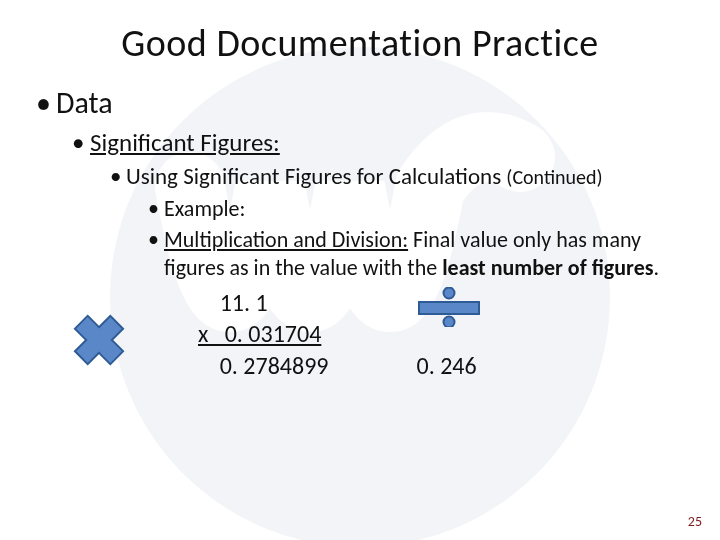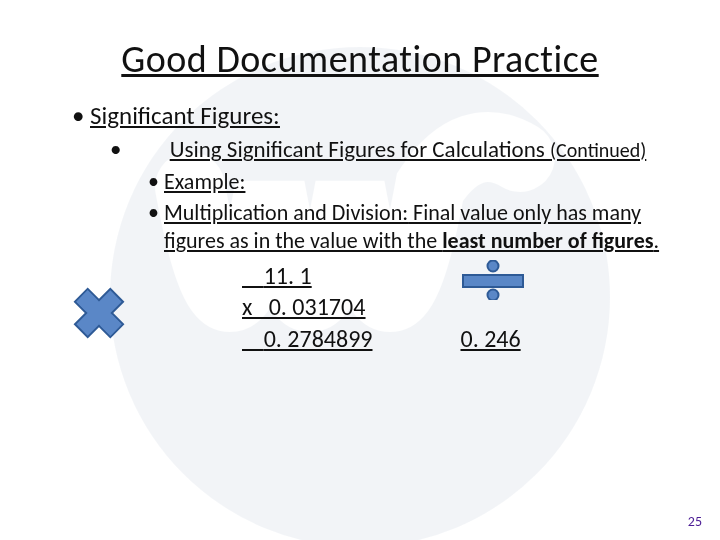--- a/index.html
+++ b/index.html
@@ -21,90 +21,89 @@
     z-index: 0;
     opacity: 0.06;
     pointer-events: none;
   }
   .slide {
     position: relative;
     z-index: 1;
     width: 100%;
     height: 100%;
     box-sizing: border-box;
-    padding: 28px 30px 0 30px;
-    text-decoration: underline;
+    padding: 12px 30px 0 30px;
   }
   .title {
     text-align: center;
     font-size: 38px;
     font-weight: 400;
     margin: 8px 0 18px 0;
     letter-spacing: 0.5px;
   }
   ul { list-style: none; padding: 0; margin: 0; }
   li { position: relative; }
   .b1 { font-size: 30px; margin-left: 6px; padding-left: 20px; margin-bottom: 6px; }
   .b1::before { content: "•"; position: absolute; left: 0; top: 0; }
   .b2 { font-size: 25px; margin-left: 42px; padding-left: 18px; margin-bottom: 4px; }
   .b2::before { content: "•"; position: absolute; left: 0; top: 0; }
-  .b3 { font-size: 23px; margin-left: 80px; padding-left: 16px; margin-bottom: 4px; line-height: 1.25; text-align: center; }
+  .b3 { font-size: 23px; margin-left: 80px; padding-left: 16px; margin-bottom: 4px; line-height: 1.25; }
   .b3::before { content: "•"; position: absolute; left: 0; top: 0; }
   .b4 { font-size: 22px; margin-left: 118px; padding-left: 16px; margin-bottom: 4px; line-height: 1.25; }
   .b4::before { content: "•"; position: absolute; left: 0; top: 0; }
   .u { text-decoration: underline; text-align: right; }
   .bold { font-weight: 700; }
   .cont { font-size: 20px; }
   .math-row {
     display: flex;
     align-items: flex-start;
     margin-top: 6px;
     margin-left: 40px;
   }
   .mult-icon {
     margin-top: 24px;
     margin-right: 70px;
   }
   .math-block {
     font-size: 24px;
     line-height: 1.3;
     text-align: left;
-    margin-left: 44px;
   }
   .math-line { white-space: pre; }
   .underline-bottom { text-decoration: underline; }
   .result-col {
     margin-left: 88px;
     display: flex;
     flex-direction: column;
     align-items: flex-start;
   }
   .div-icon { margin-bottom: 20px; }
   .result-val { font-size: 24px; }
   .pagenum {
     position: absolute;
     right: 18px;
     bottom: 10px;
     font-size: 14px;
-    color: #4c1d95;
+    color: #7f1d1d;
   }
 </style>
 </head>
 <body>
 
 <svg class="bg-watermark" width="520" height="520" viewBox="0 0 520 520">
   <circle cx="260" cy="260" r="250" fill="#3a5a8a"></circle>
   <path d="M90 150 q40 220 80 0 q40 220 80 0 q40 220 80 0 q40 -60 90 -30" stroke="#fff" stroke-width="70" fill="none" stroke-linecap="round"></path>
 </svg>
 
 <div class="slide">
 
   <div class="title">Good Documentation Practice</div>
 
   <ul>
+    <li class="b1">Data</li>
     <li class="b2"><span class="u">Significant Figures:</span></li>
     <li class="b3">
       <span>Using Significant Figures for Calculations </span><span class="cont">(Continued)</span>
     </li>
     <li class="b4">Example:</li>
     <li class="b4">
       <span class="u">Multiplication and Division:</span><span> Final value only has many figures as in the value with the </span><span class="bold">least number of figures</span><span>.</span>
     </li>
   </ul>
 

